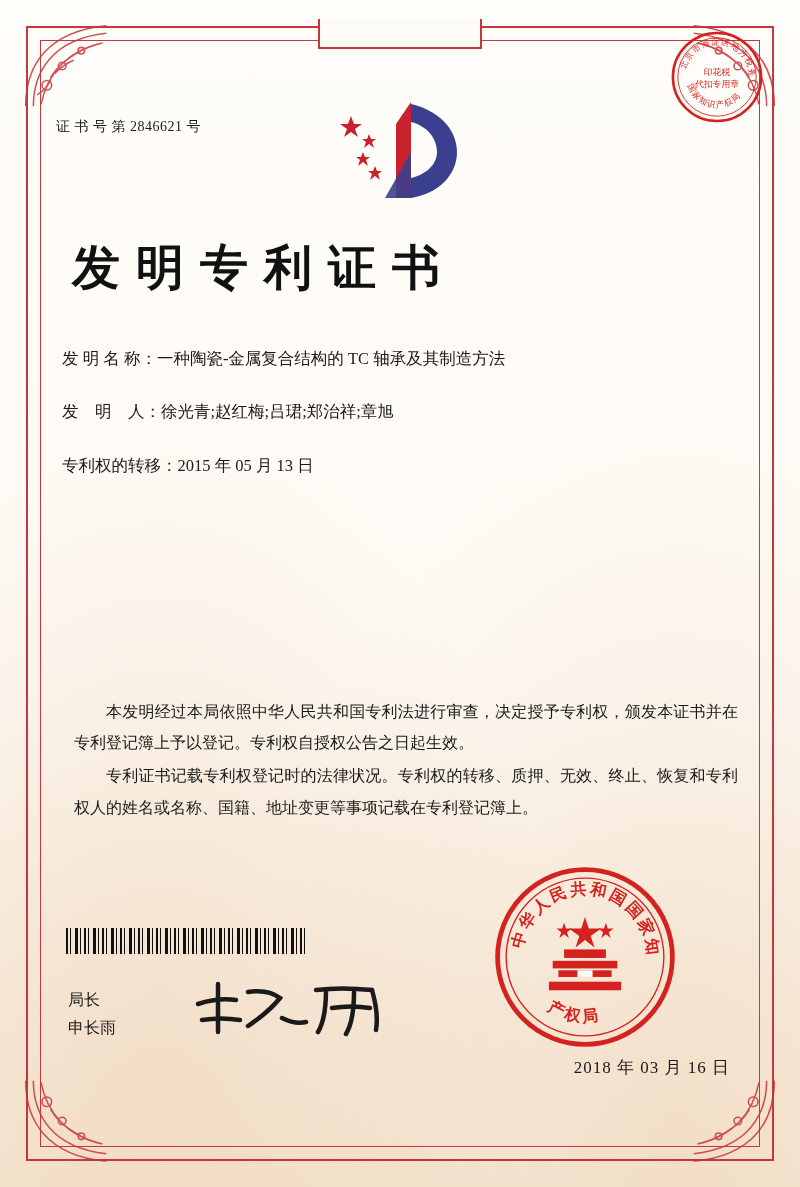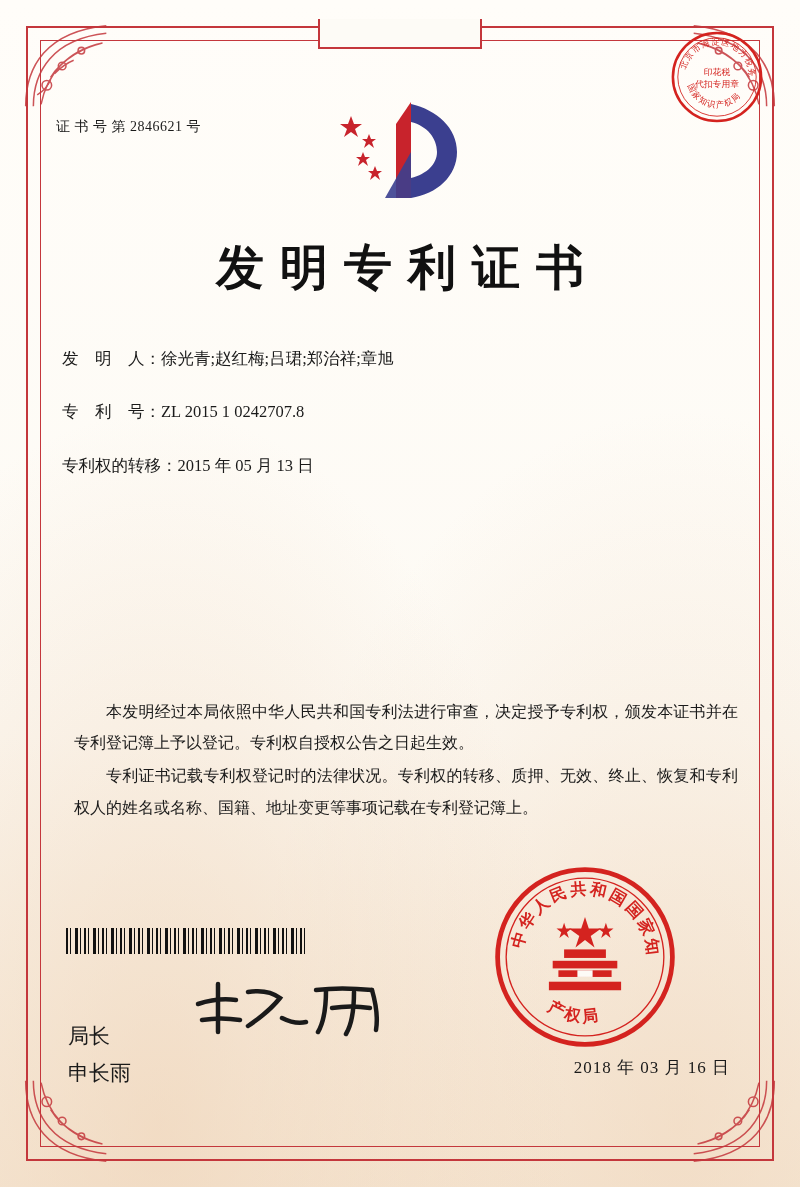--- a/index.html
+++ b/index.html
@@ -52,21 +52,20 @@
 
   
   .logo{
     position:absolute;left:50%;top:38px;transform:translateX(-50%);
     width:150px;height:115px;
   }
   .logo svg{width:100%;height:100%;display:block;}
 
   .title{
     position:absolute;left:0;right:0;top:180px;
-    text-align:center;
     font-size:48px;
     font-weight:bold;
     letter-spacing:16px;
     text-indent:16px;
     font-family:"Liberation Serif","DejaVu Serif",serif;
     color:#111;
   }
 
   .fields{position:absolute;left:6px;right:0;top:290px;}
   .field{
@@ -91,21 +90,21 @@
     width:240px;height:26px;
     background-image:repeating-linear-gradient(90deg,
       #111 0px,#111 2px,transparent 2px,transparent 4px,
       #111 4px,#111 5px,transparent 5px,transparent 9px,
       #111 9px,#111 12px,transparent 12px,transparent 14px,
       #111 14px,#111 15px,transparent 15px,transparent 18px);
   }
 
   .sign-block{
     position:absolute;left:12px;top:930px;
-    font-size:21px;line-height:1.75;margin-top:32px;
+    font-size:16px;line-height:1.75;
   }
   .signature{
     position:absolute;left:130px;top:918px;
     width:220px;height:70px;
   }
   .signature svg{width:100%;height:100%;display:block;}
 
   .issue-date{
     position:absolute;right:14px;top:1000px;
     font-size:17px;letter-spacing:1px;
@@ -197,24 +196,24 @@
           <polygon points="38,58 40,63 45,63 41,66 43,72 38,68 33,72 35,66 31,63 36,63"></polygon>
           <polygon points="50,72 52,77 57,77 53,80 55,86 50,82 45,86 47,80 43,77 48,77"></polygon>
         </g>
       </svg>
     </div>
 
     <div class="title">发明专利证书</div>
 
     <div class="fields">
       <div class="field">
-        <span class="lbl">发　明　人：</span><span class="val">徐光青;赵红梅;吕珺;郑治祥;章旭</span>
+        <span class="lbl">发 明 名 称：</span><span class="val">一种陶瓷-金属复合结构的 TC 轴承及其制造方法</span>
       </div>
       <div class="field">
-        <span class="lbl">专　利　号：</span><span class="val">ZL 2015 1 0242707.8</span>
+        <span class="lbl">发　明　人：</span><span class="val">徐光青;赵红梅;吕珺;郑治祥;章旭</span>
       </div>
       <div class="field">
         <span class="lbl">专利权的转移：</span><span class="val">2015 年 05 月 13 日</span>
       </div>
     </div>
 
     <div class="body-text">
       <p>本发明经过本局依照中华人民共和国专利法进行审查，决定授予专利权，颁发本证书并在专利登记簿上予以登记。专利权自授权公告之日起生效。</p>
       <p>专利证书记载专利权登记时的法律状况。专利权的转移、质押、无效、终止、恢复和专利权人的姓名或名称、国籍、地址变更等事项记载在专利登记簿上。</p>
     </div>

